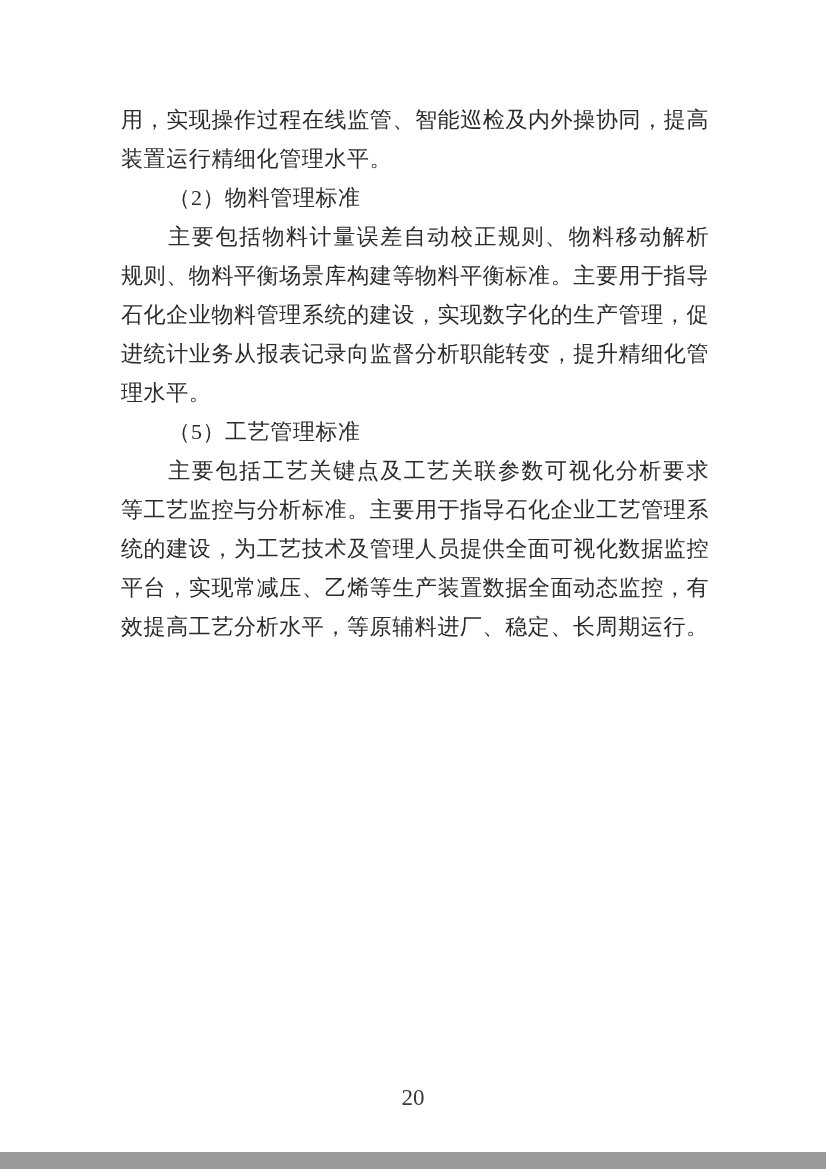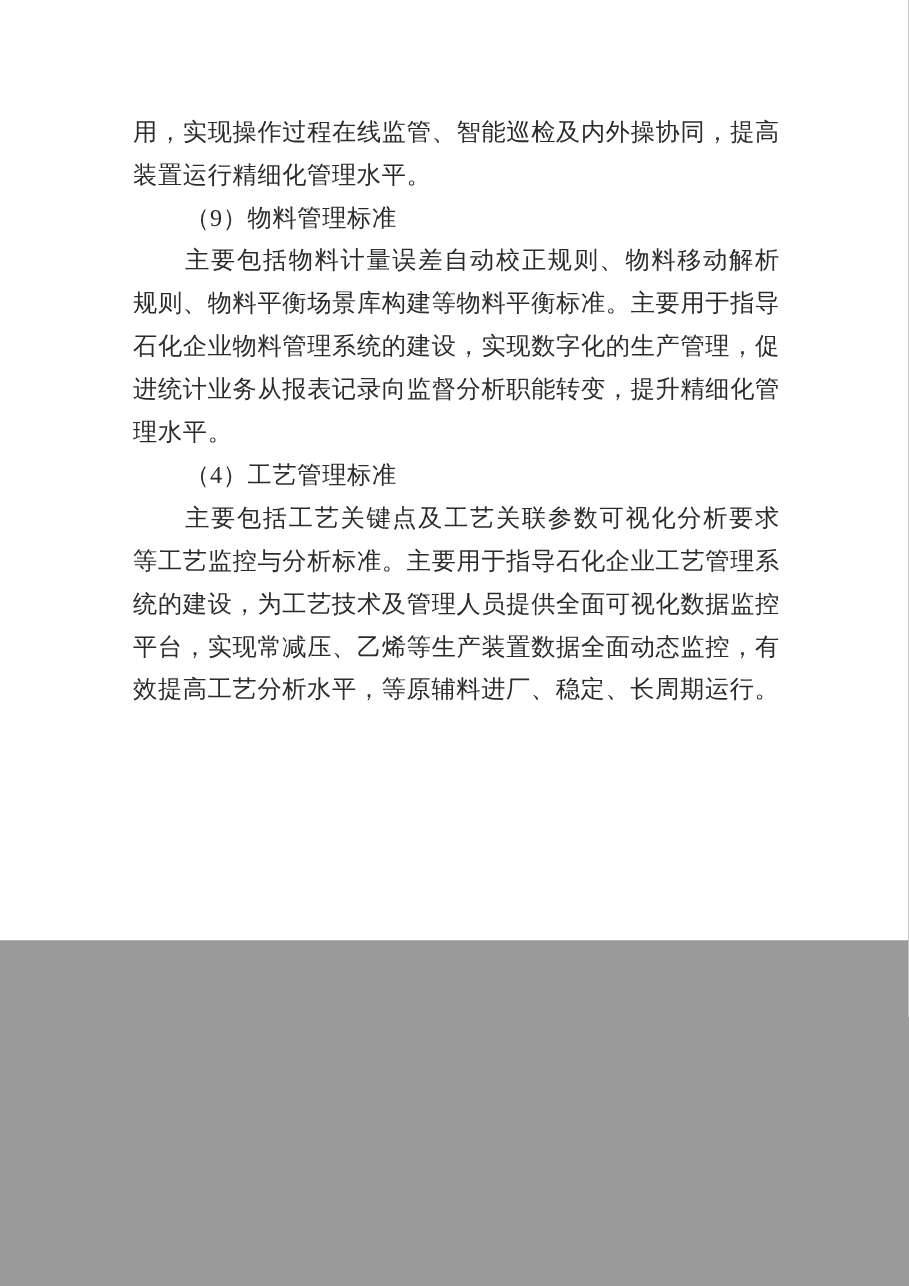--- a/index.html
+++ b/index.html
@@ -3,21 +3,21 @@
 <meta charset="utf-8">
 <style>
   html, body {
     margin: 0;
     padding: 0;
     background: #9a9a9a;
   }
   .page {
     position: relative;
     width: 826px;
-    height: 855px;
+    height: 1152px;
     margin: 0 auto;
     background: #ffffff;
     font-family: "Liberation Serif", serif;
     color: #2b2b2b;
     overflow: hidden;
   }
   .content {
     position: absolute;
     left: 121px;
     top: 100px;
@@ -45,21 +45,21 @@
     line-height: 24px;
     color: #3a3a3a;
   }
 </style>
 </head>
 <body>
 
 <div class="page">
   <main class="content">
     <p class="para">用，实现操作过程在线监管、智能巡检及内外操协同，提高装置运行精细化管理水平。</p>
-    <p class="para indent">（9）物料管理标准</p>
+    <p class="para indent">（2）物料管理标准</p>
     <p class="para indent">主要包括物料计量误差自动校正规则、物料移动解析规则、物料平衡场景库构建等物料平衡标准。主要用于指导石化企业物料管理系统的建设，实现数字化的生产管理，促进统计业务从报表记录向监督分析职能转变，提升精细化管理水平。</p>
-    <p class="para indent">（4）工艺管理标准</p>
+    <p class="para indent">（5）工艺管理标准</p>
     <p class="para indent">主要包括工艺关键点及工艺关联参数可视化分析要求等工艺监控与分析标准。主要用于指导石化企业工艺管理系统的建设，为工艺技术及管理人员提供全面可视化数据监控平台，实现常减压、乙烯等生产装置数据全面动态监控，有效提高工艺分析水平，等原辅料进厂、稳定、长周期运行。</p>
   </main>
   <footer class="footer">
     <span>20</span>
   </footer>
 </div>
 
 </body></html>

